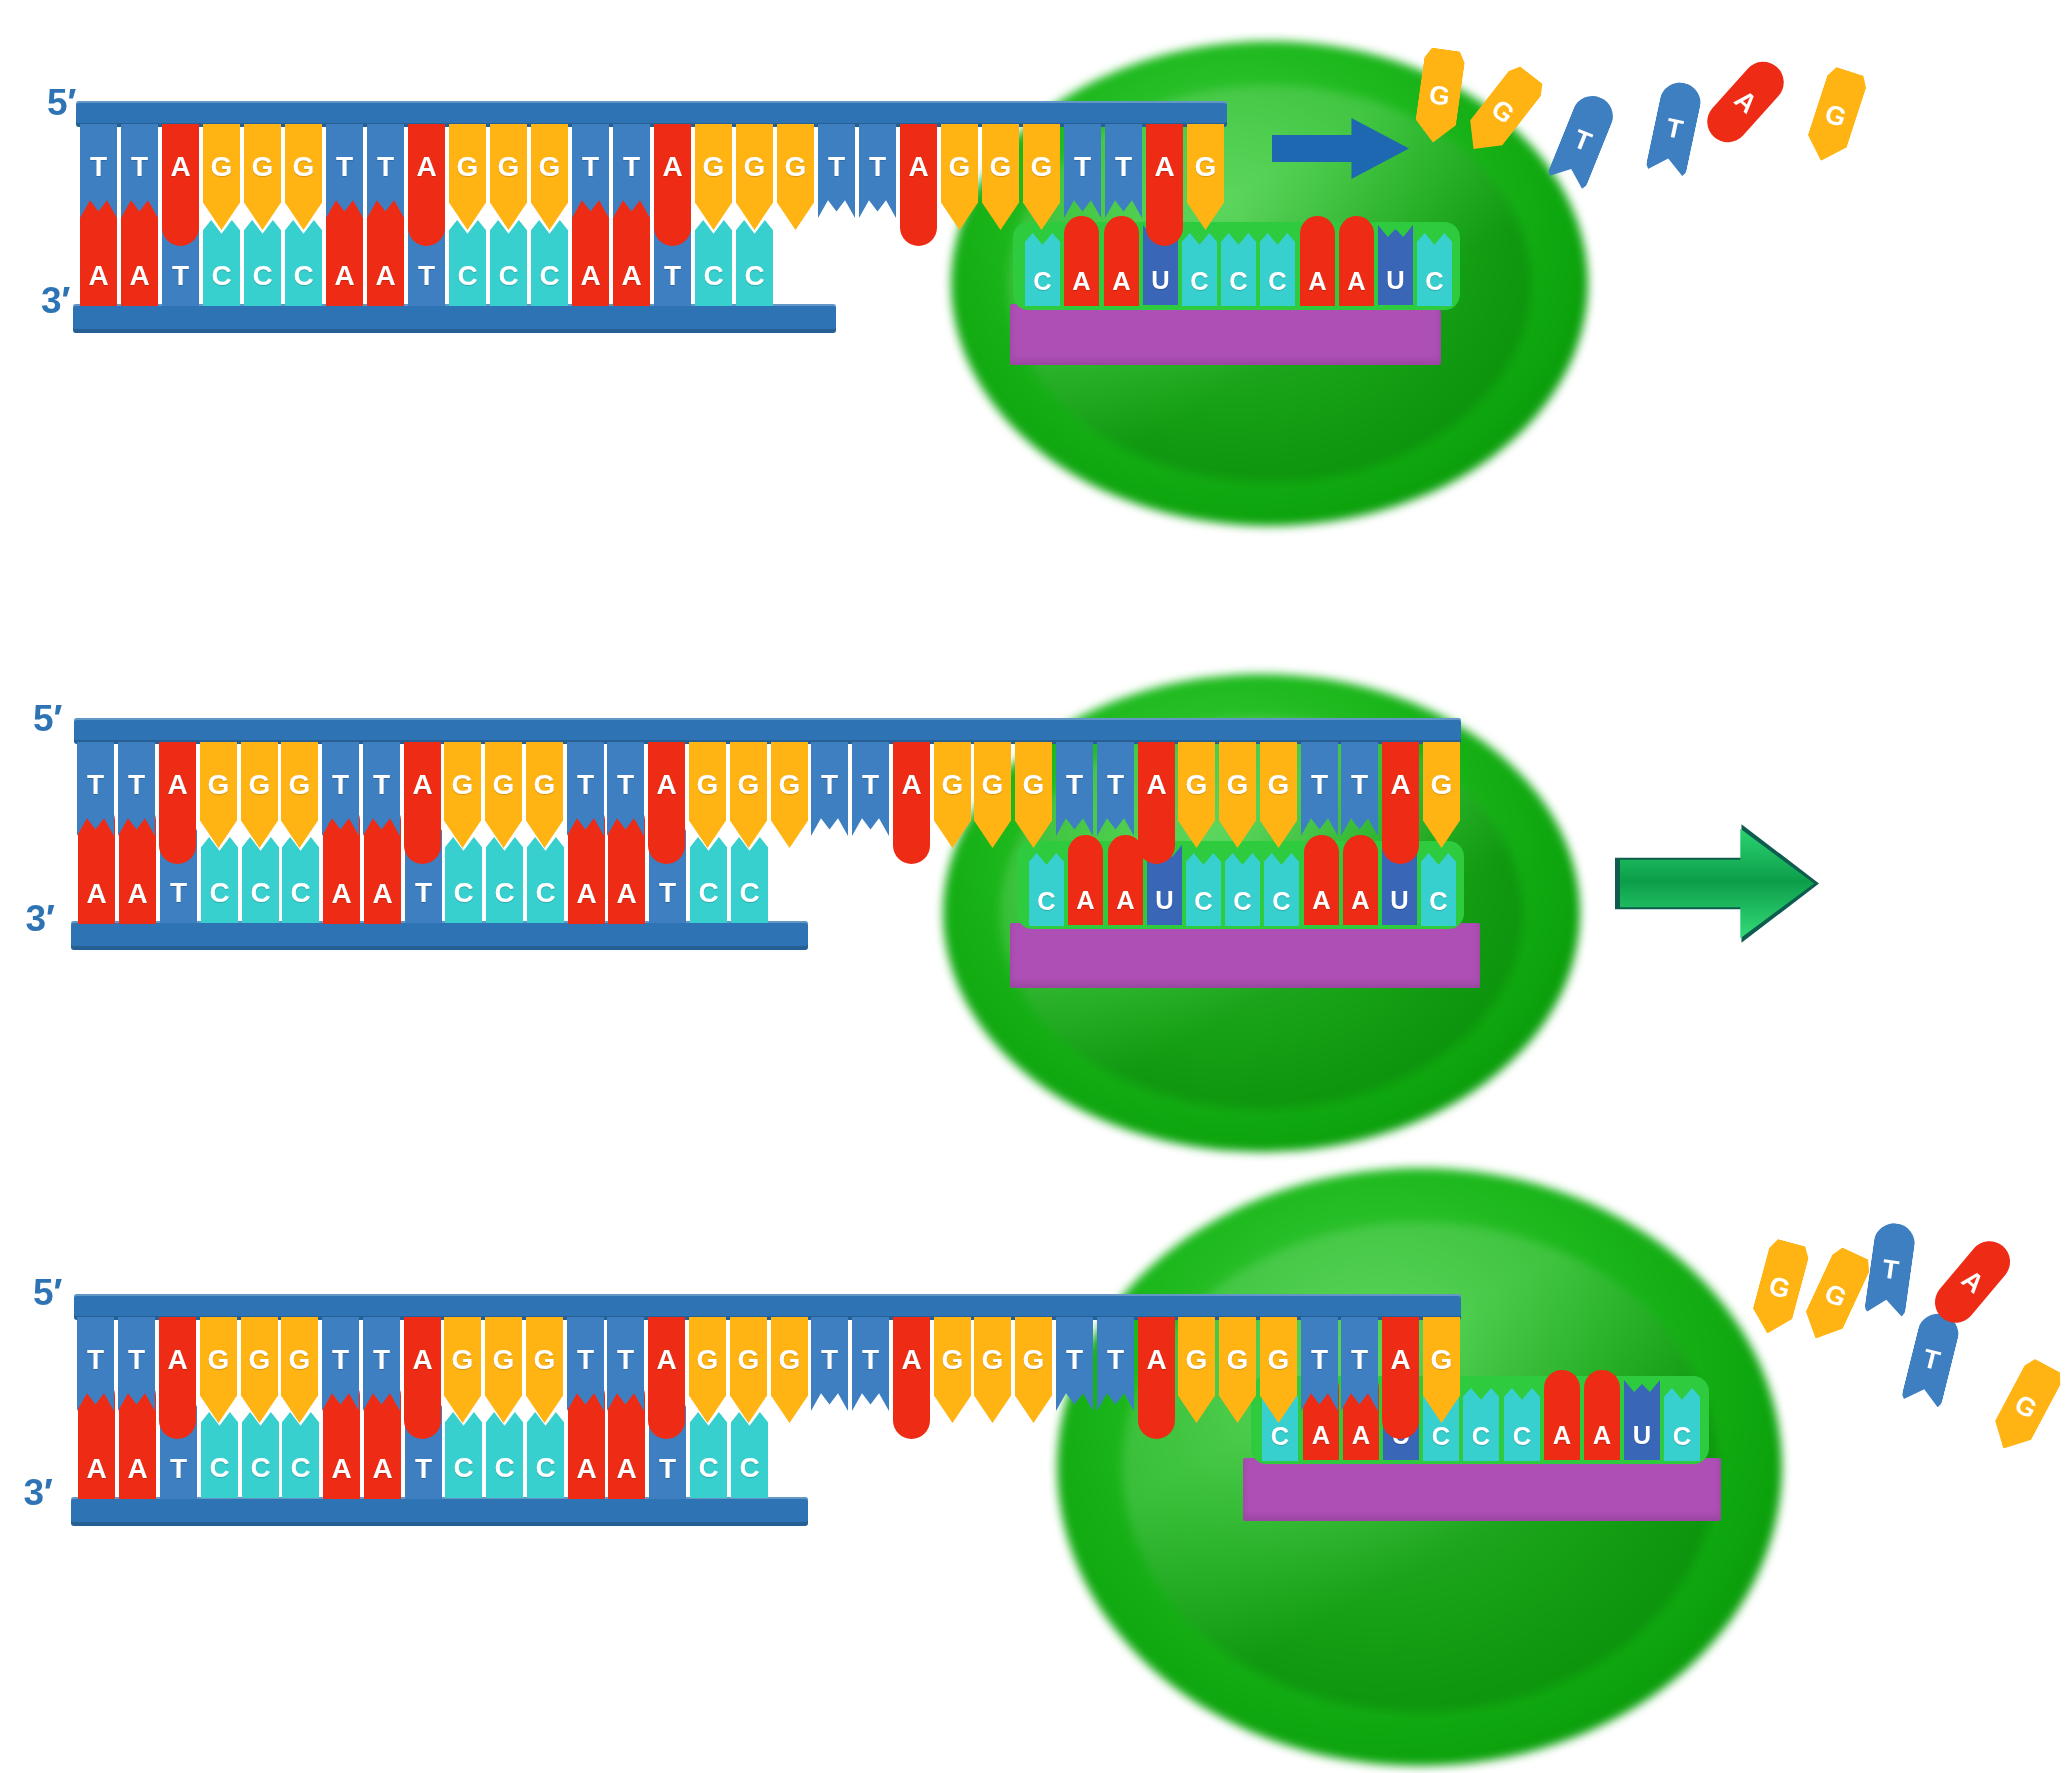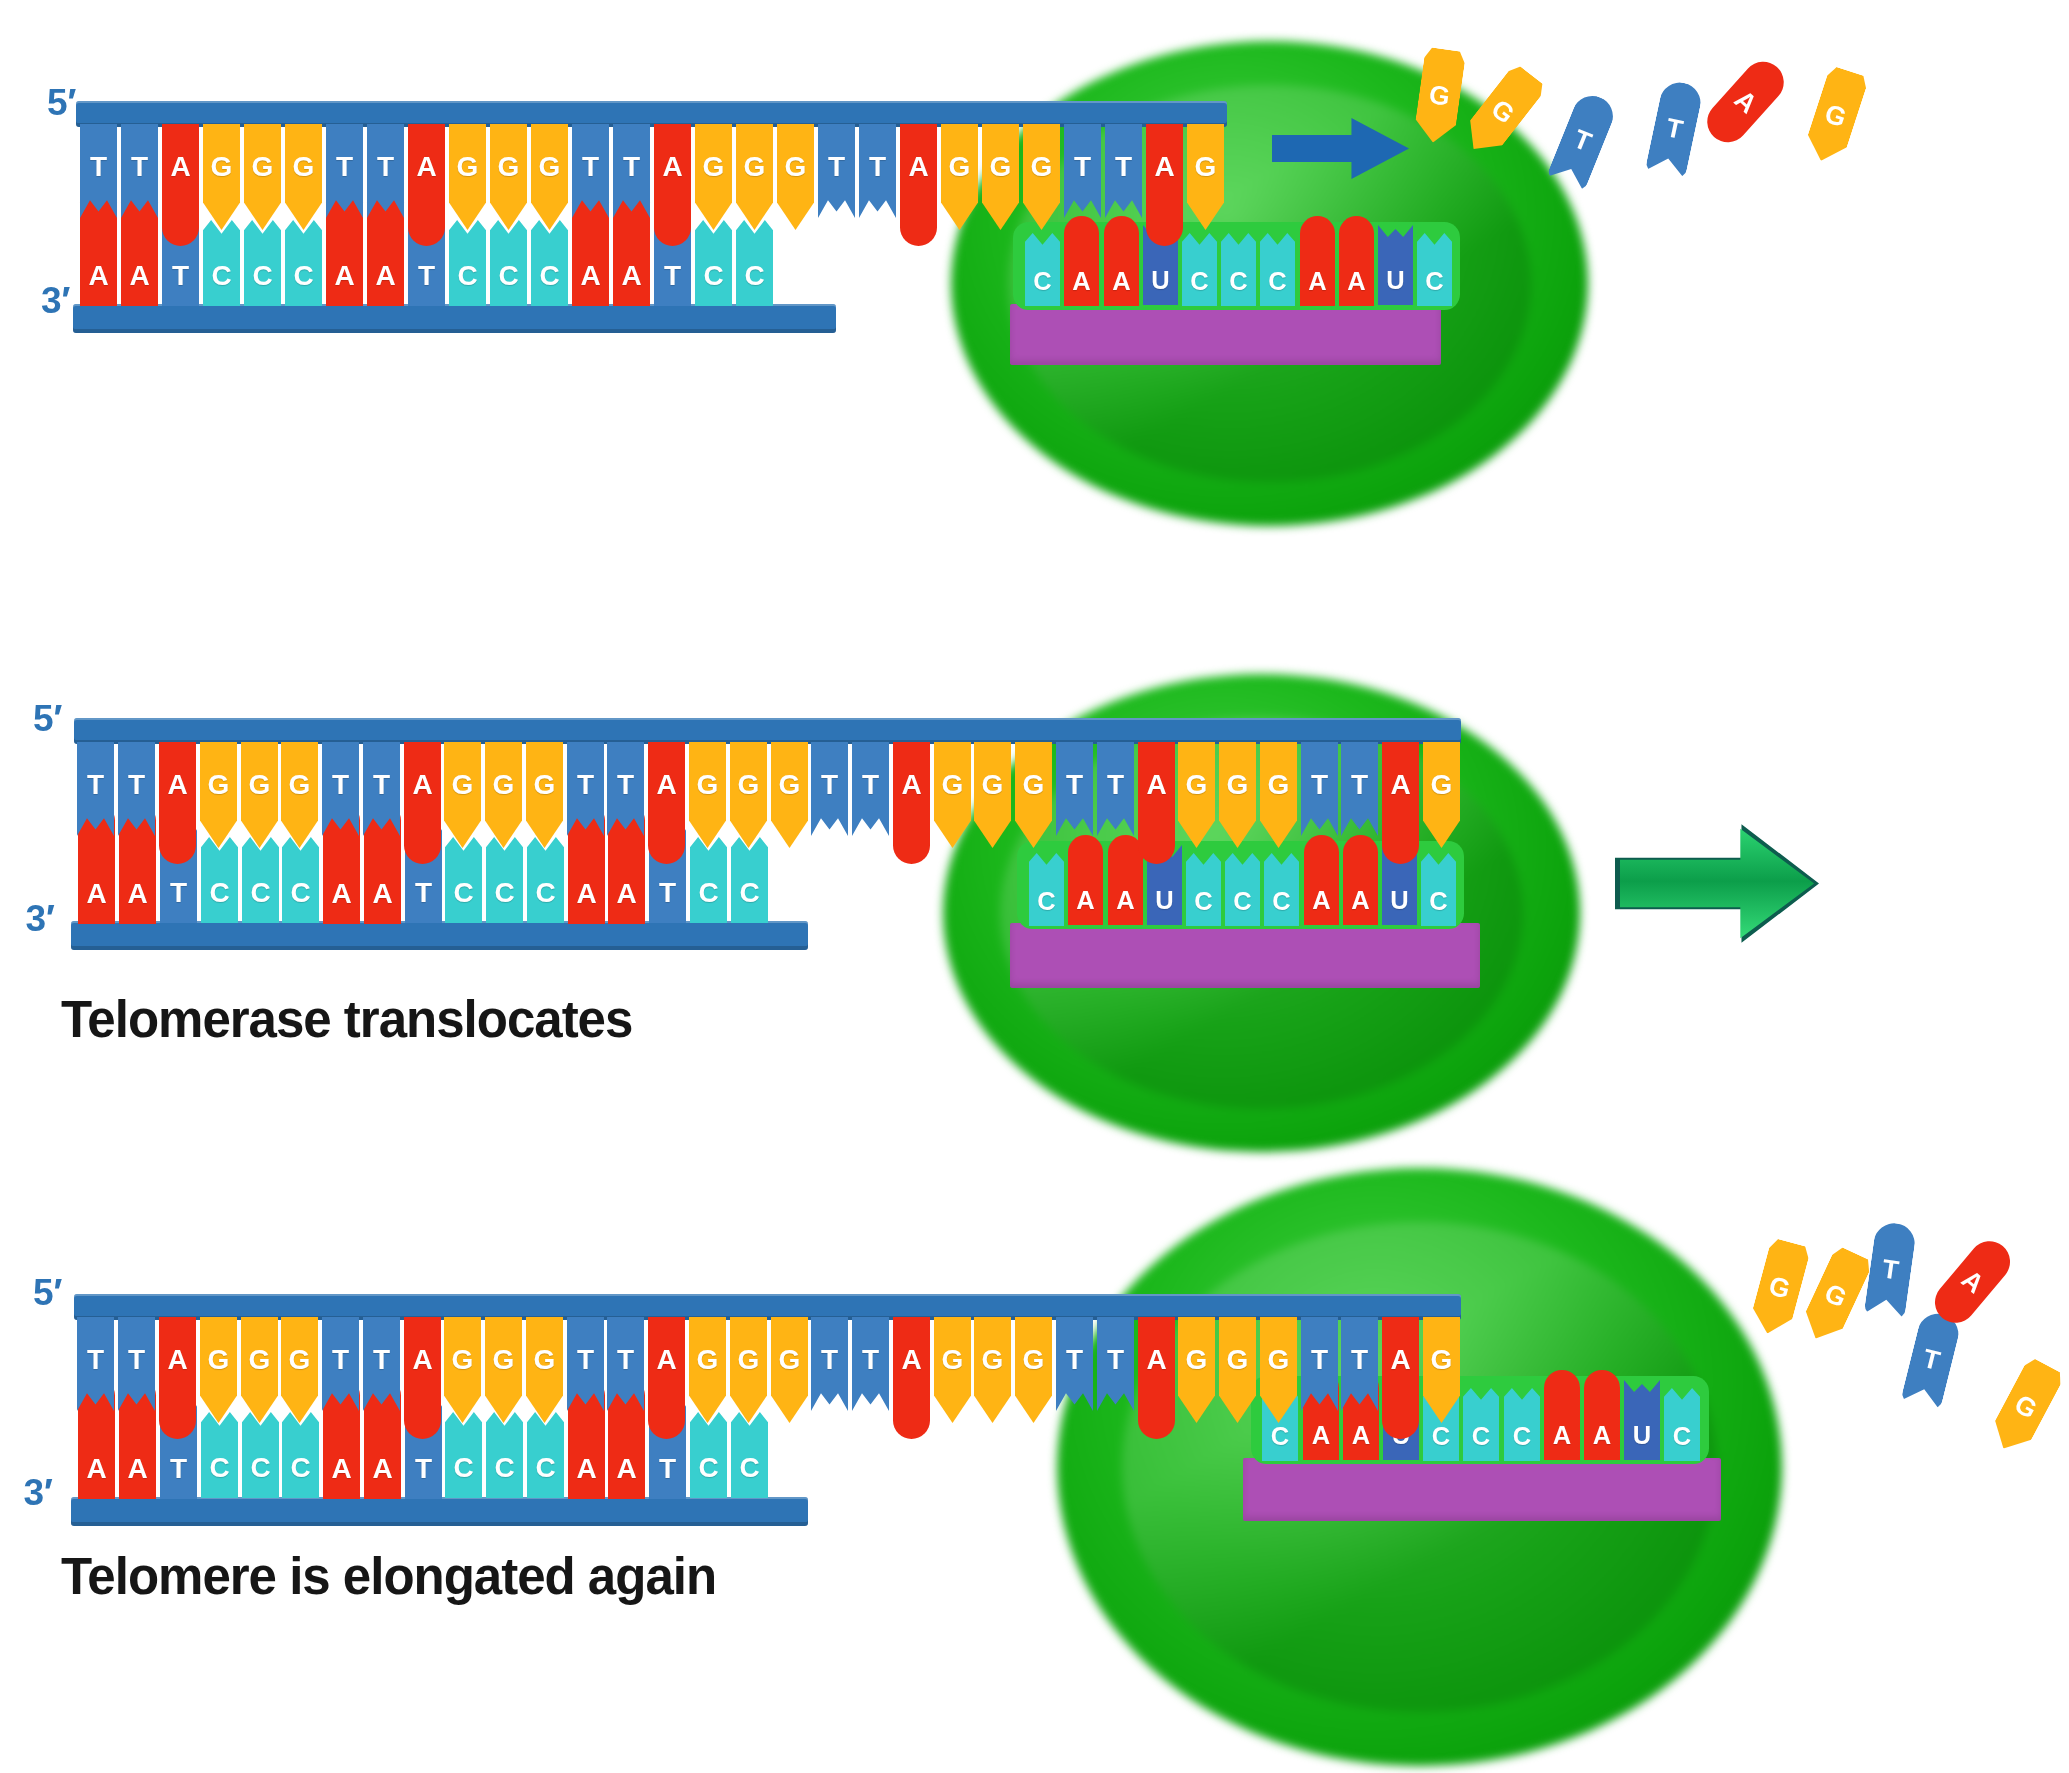--- a/index.html
+++ b/index.html
@@ -265,23 +265,20 @@
         <span class="fl">A</span>
       </div>
       <div class="fn fn-G" style="left: 1815px; top: 69px; background: rgb(255, 180, 20); transform: rotate(18deg);">
         <span class="fl">G</span>
       </div>
     </div>
 
   <div class="panel" id="panel-2">
     <div class="prime" style="left:33px;top:698px">5′</div>
     <div class="prime" style="left:25.5px;top:898px">3′</div>
-    <div class="caption" style="left:61px;top:980px">
-      <div>Telomerase translocates</div>
-    </div>
   <div class="ellipse" style="left: 943px; top: 674px; width: 637px; height: 478px;">
         <div class="ellipse-shade"></div>
       </div>
       <div class="terc-rod" style="left: 1010px; top: 923px; width: 470px; height: 65px; background: rgb(173, 79, 181);"></div>
       <div class="rna-strip" style="left: 1017px; top: 841px; width: 447px; height: 88px;"></div>
       <div class="tile rna r-C" style="left: 1029px; top: 853px; width: 35px; height: 73px; background: rgb(56, 207, 207);">
         <span class="bl">C</span>
       </div>
       <div class="tile rna r-A" style="left: 1068px; top: 835px; width: 35px; height: 90px; background: rgb(238, 43, 21);">
         <span class="bl">A</span>
@@ -470,23 +467,20 @@
       </div>
       <div class="arrow-green" style="left: 1615px; top: 819px; width: 204px; height: 129px;">
         <div class="ag-outer"></div>
         <div class="ag-inner"></div>
       </div>
     </div>
 
   <div class="panel" id="panel-3">
     <div class="prime" style="left:33px;top:1272px">5′</div>
     <div class="prime" style="left:23.5px;top:1472px">3′</div>
-    <div class="caption" style="left:61px;top:1537px">
-      <div>Telomere is elongated again</div>
-    </div>
   <div class="ellipse" style="left: 1057px; top: 1168px; width: 725px; height: 598px;">
         <div class="ellipse-shade"></div>
       </div>
       <div class="terc-rod" style="left: 1243px; top: 1458px; width: 478px; height: 63px; background: rgb(173, 79, 181);"></div>
       <div class="rna-strip" style="left: 1251px; top: 1376px; width: 458px; height: 88px;"></div>
       <div class="tile rna r-C" style="left: 1262px; top: 1388px; width: 36px; height: 73px; background: rgb(56, 207, 207);">
         <span class="bl">C</span>
       </div>
       <div class="tile rna r-A" style="left: 1303px; top: 1370px; width: 36px; height: 90px; background: rgb(238, 43, 21);">
         <span class="bl">A</span>

